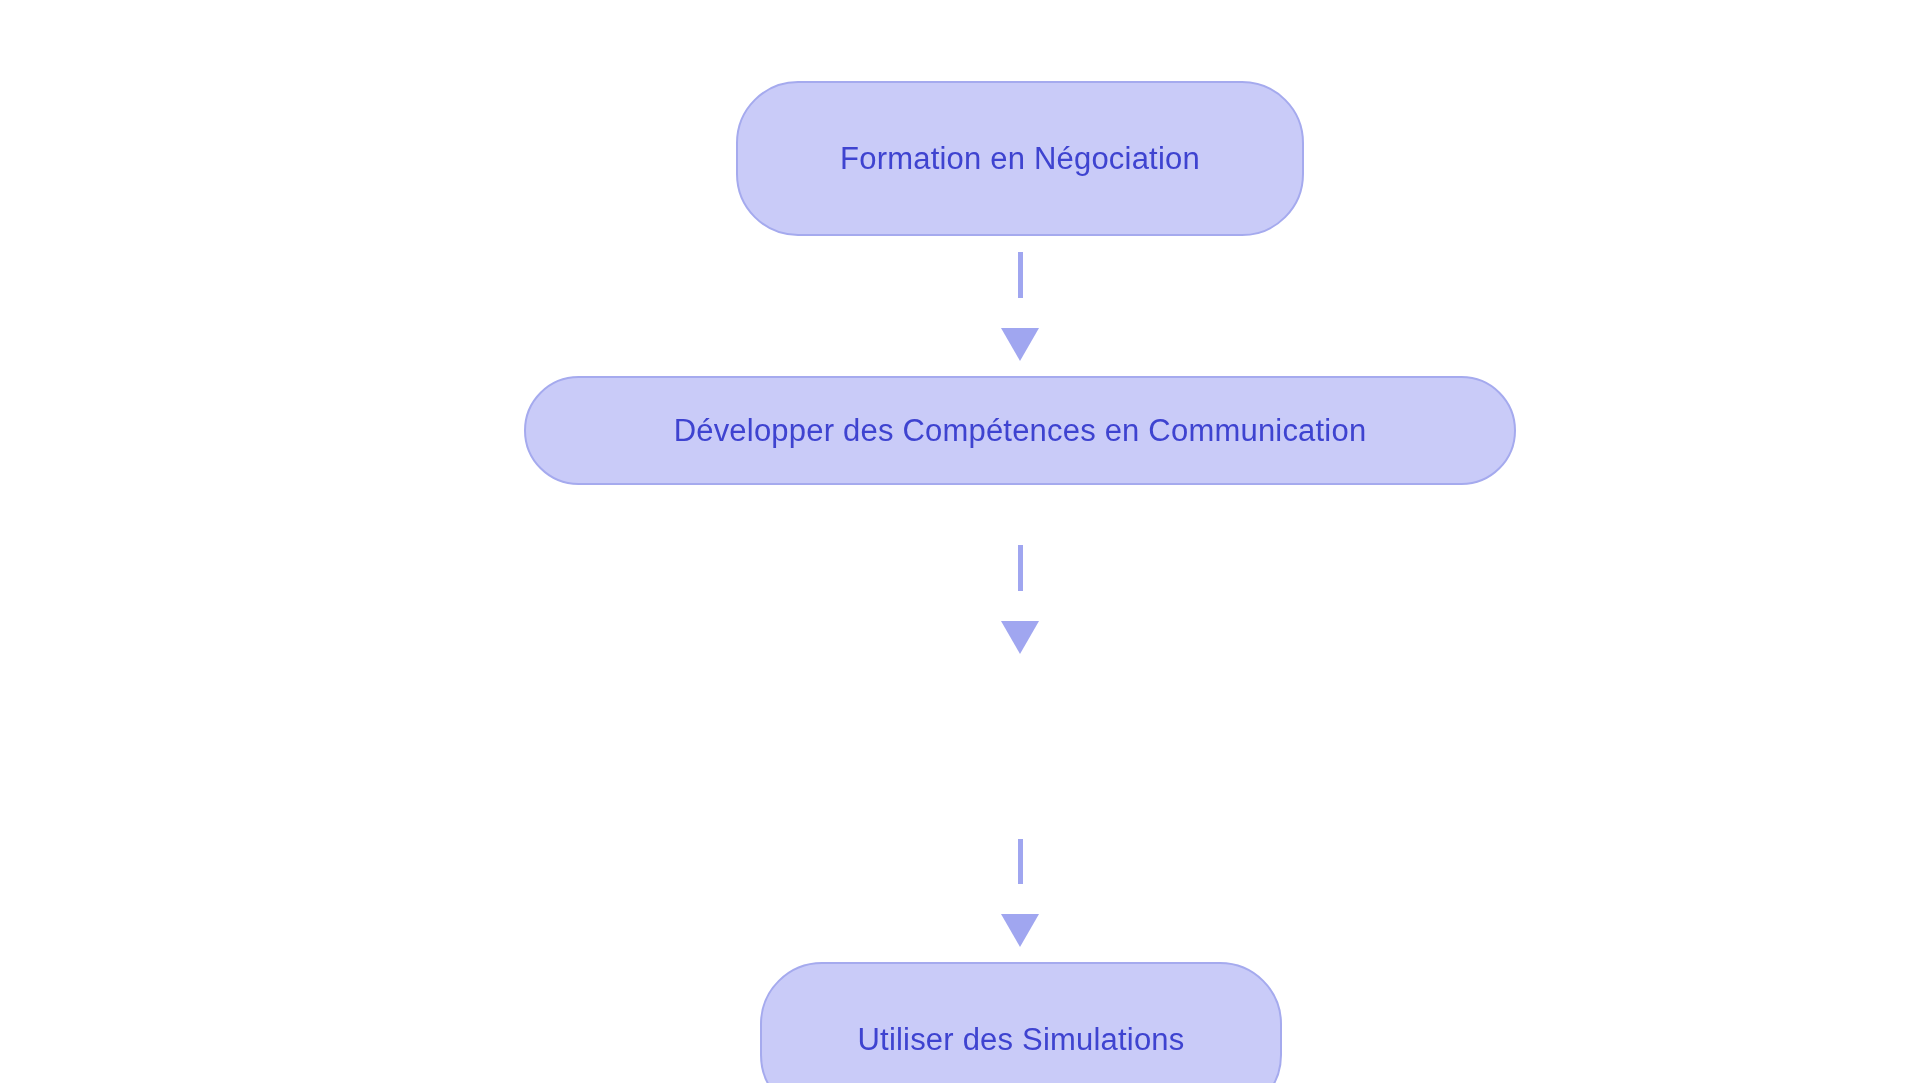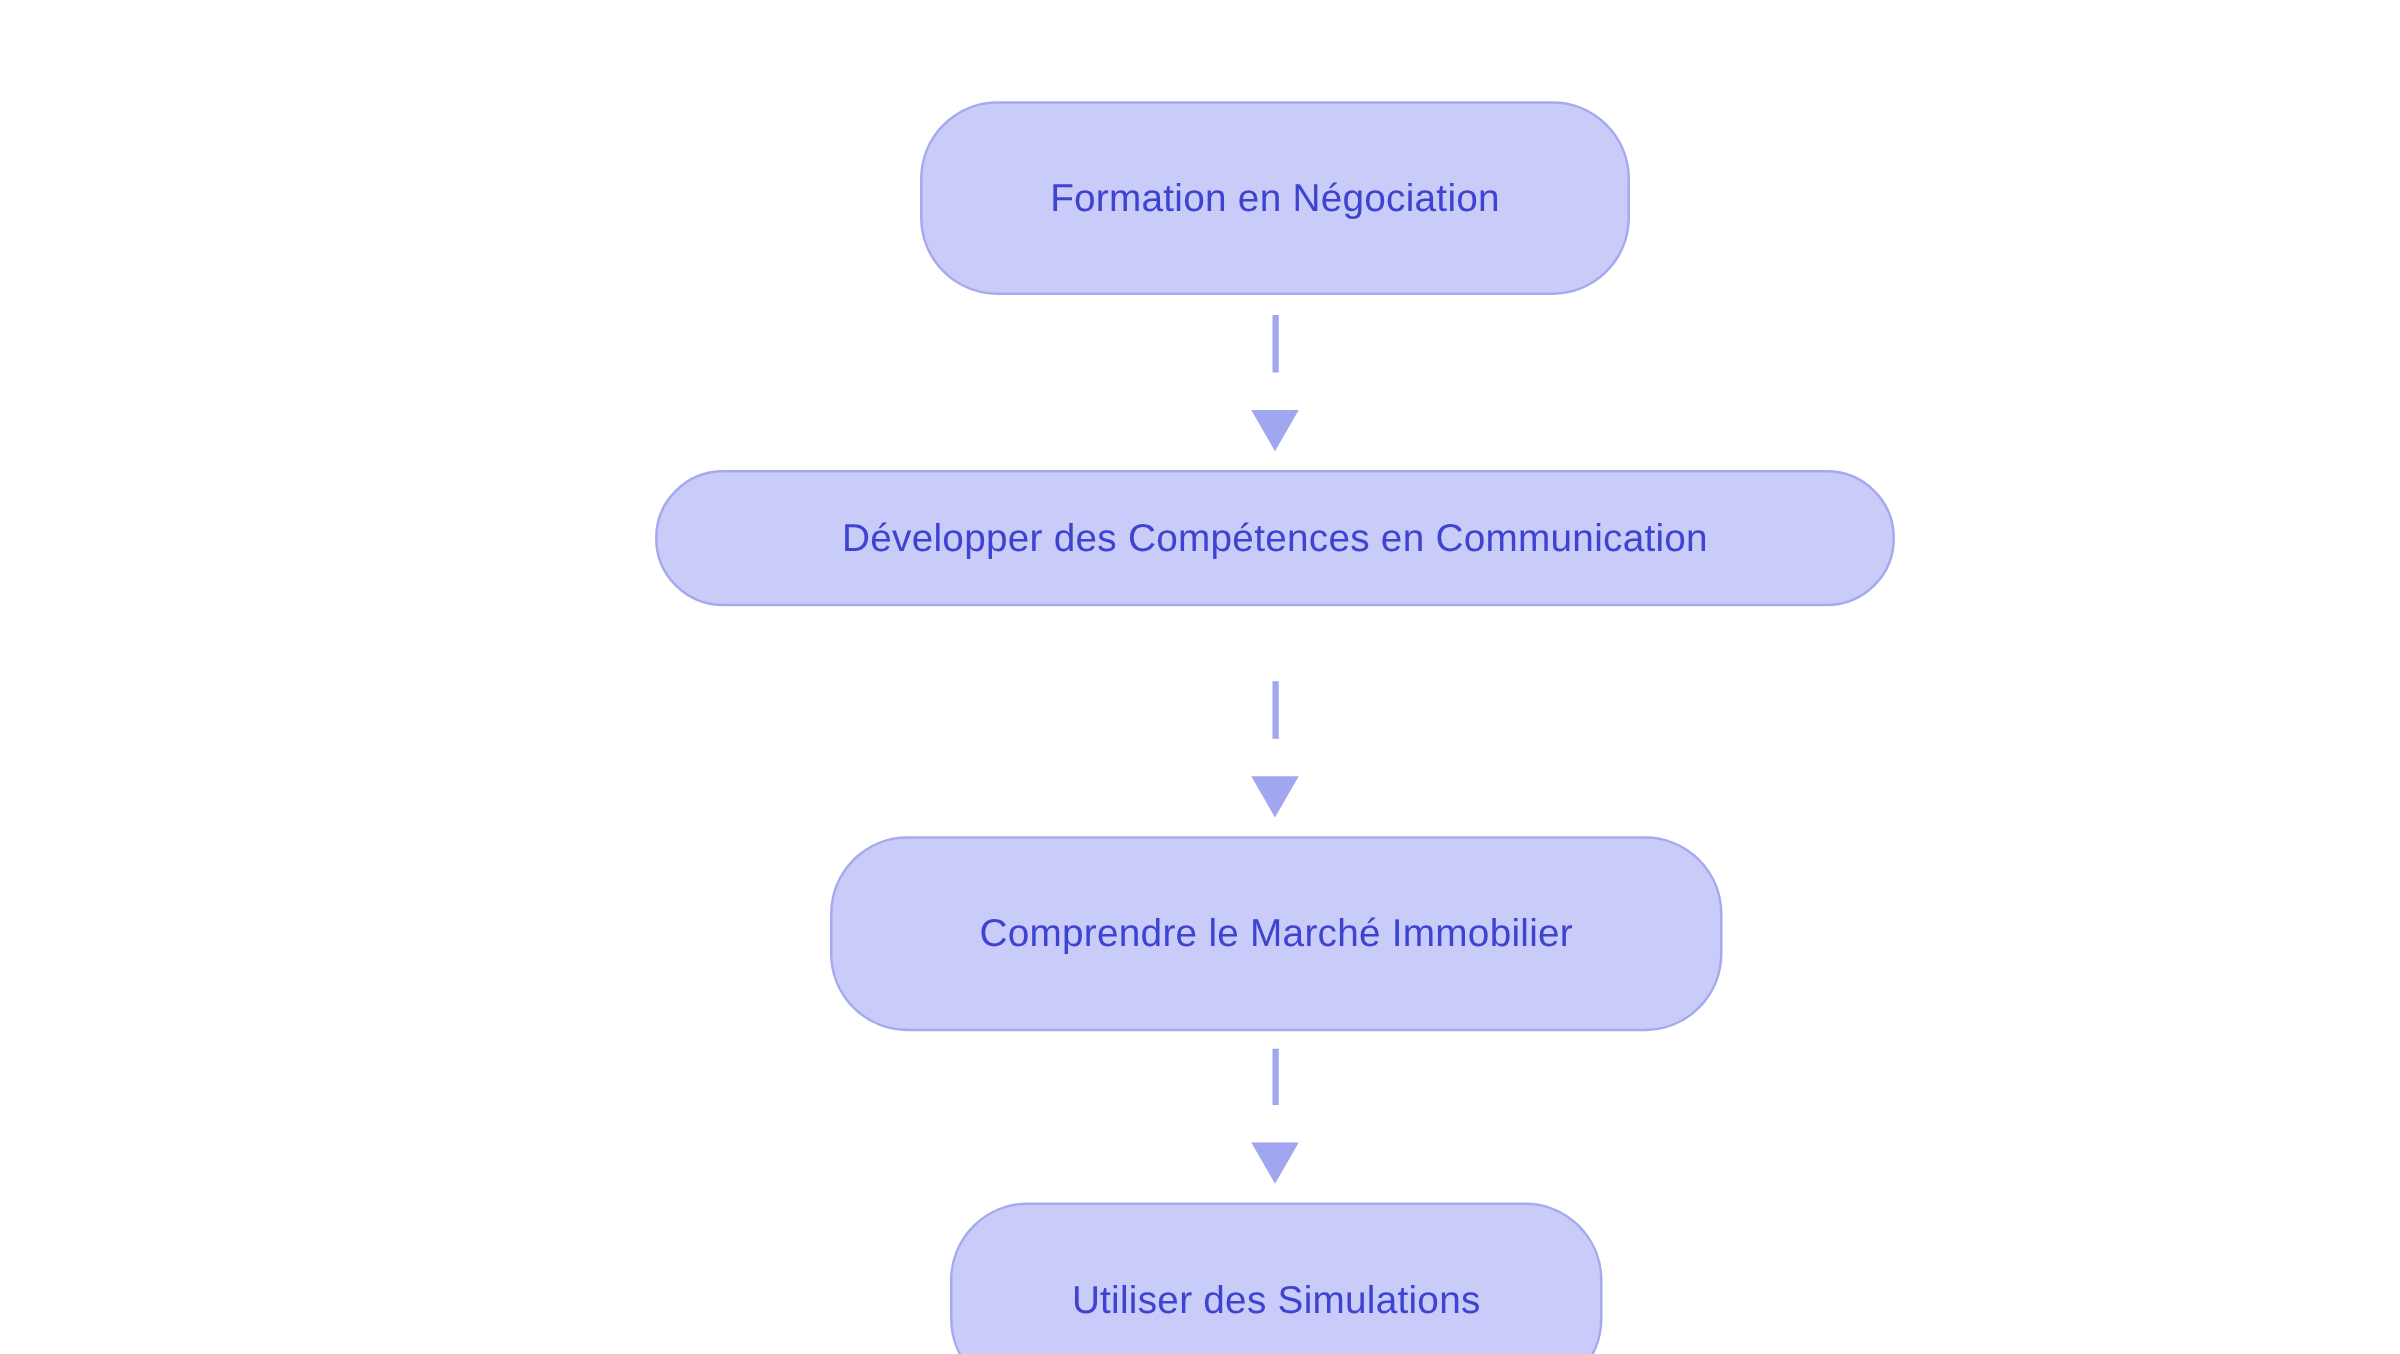--- a/index.html
+++ b/index.html
@@ -81,23 +81,20 @@
 
   <div class="node node-2">
     <span>Développer des Compétences en Communication</span>
   </div>
 
   <div class="arrow arrow-2">
     <div class="stem"></div>
     <div class="head"></div>
   </div>
 
-  <div class="node node-3">
-    <span>Comprendre le Marché Immobilier</span>
-  </div>
 
   <div class="arrow arrow-3">
     <div class="stem"></div>
     <div class="head"></div>
   </div>
 
   <div class="node node-4">
     <span>Utiliser des Simulations</span>
   </div>
 

